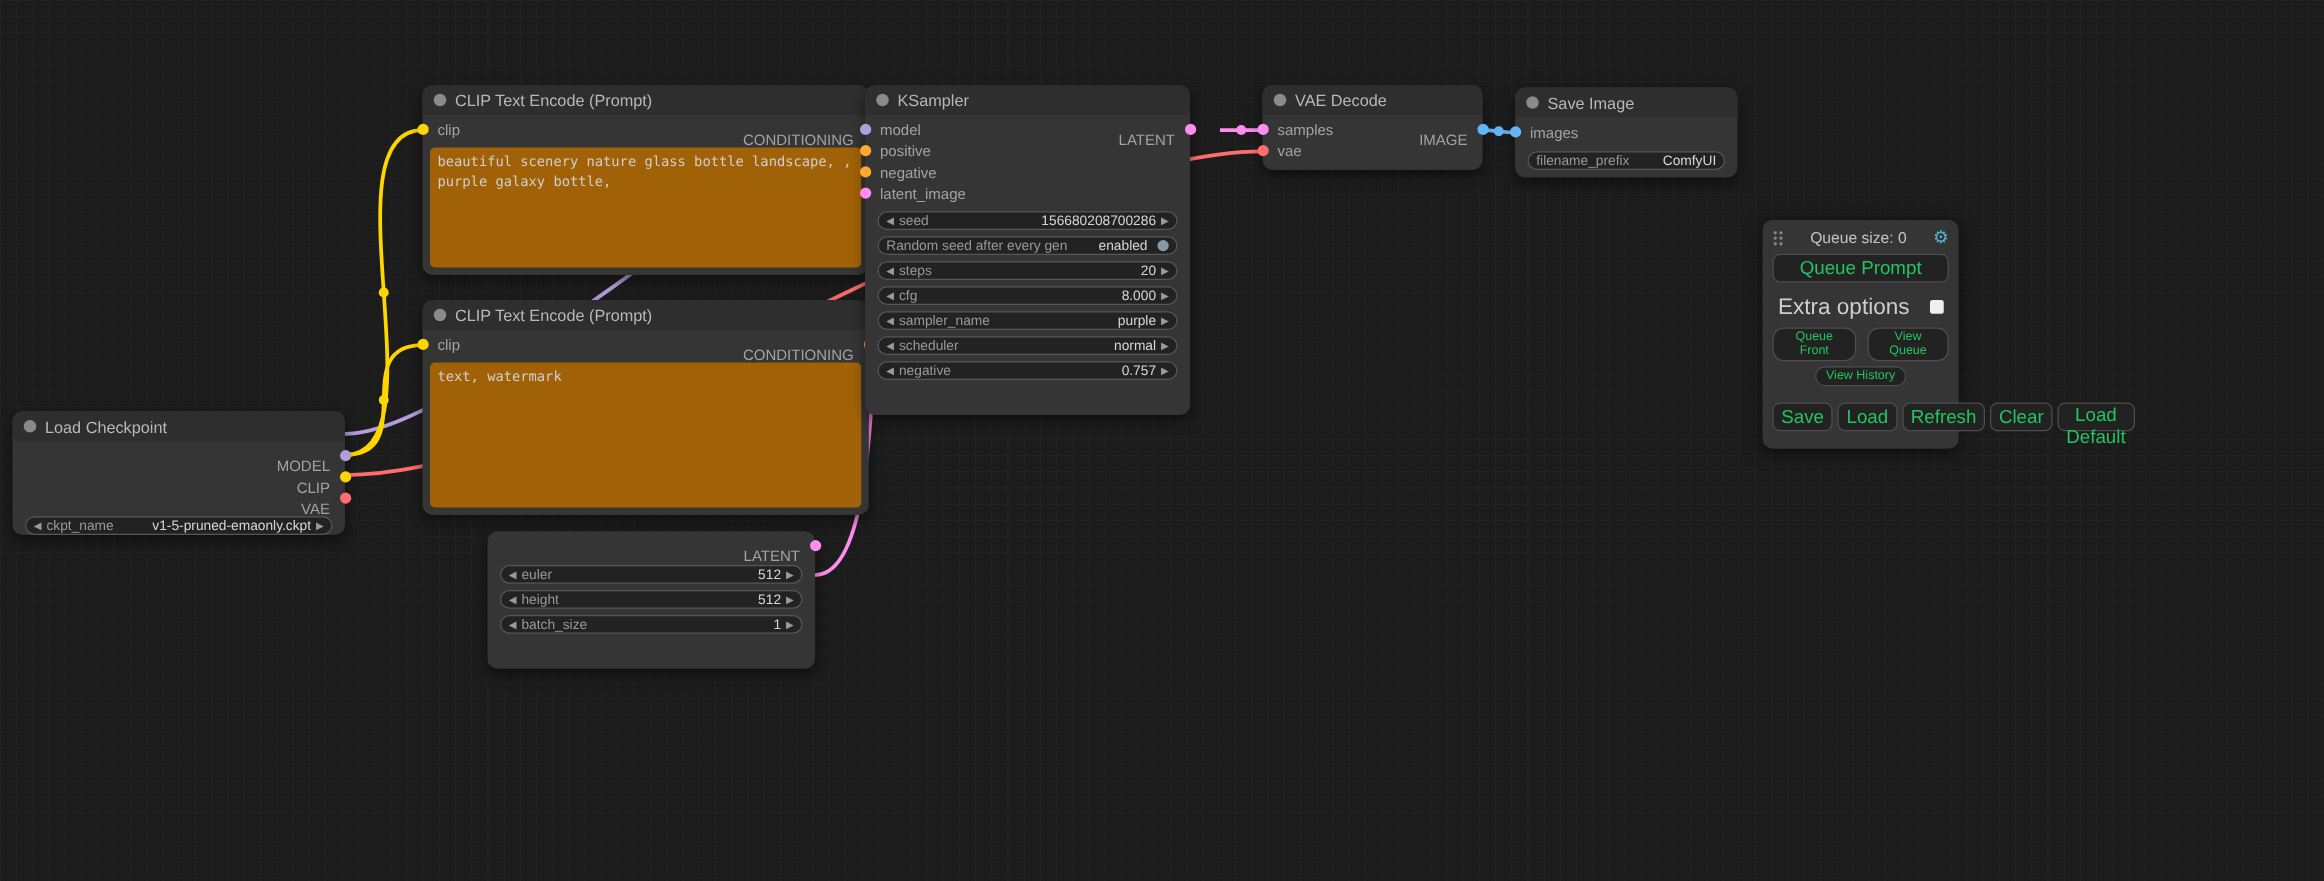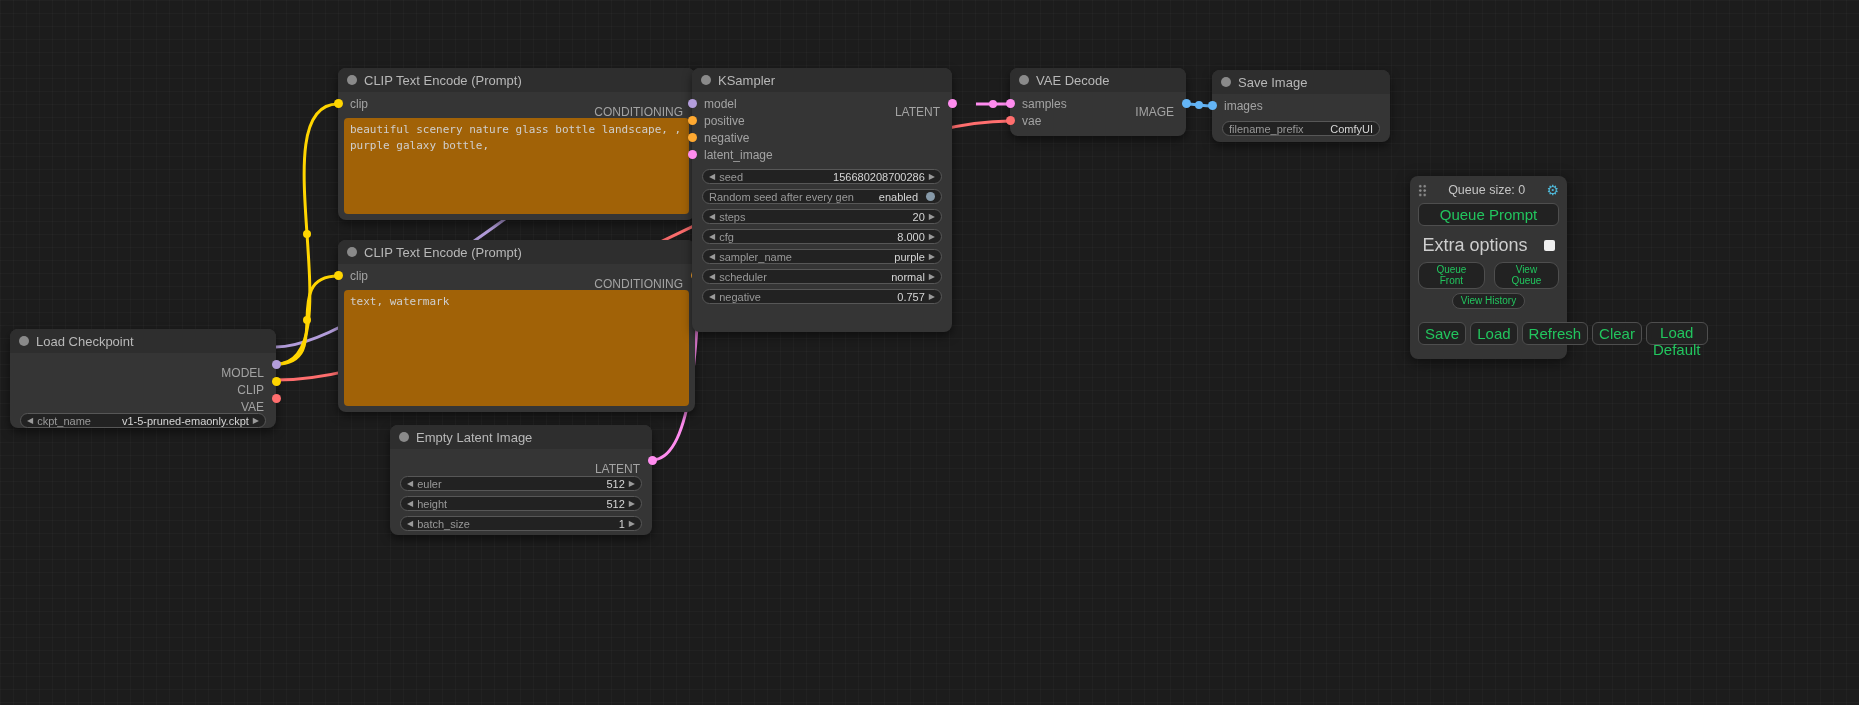--- a/index.html
+++ b/index.html
@@ -140,24 +140,20 @@
         <span class="port in" style="background: rgb(255, 213, 0);"></span>
         <span>clip</span>
         <span class="out-label">CONDITIONING</span>
         <span class="port out" style="background: rgb(255, 169, 49);"></span>
       </div>
     </div>
     <div class="textarea" style="height:116px">text, watermark</div>
   </div>
 
   <div class="node" style="left:390px;top:425px;width:262px;height:110px">
-    <div class="node-title">
-      <span class="collapse-dot" style="background: rgb(138, 138, 138);"></span>
-      <span>Empty Latent Image</span>
-    </div>
     <div class="slots">
       <div class="slot-row out-row">
         <span class="out-label">LATENT</span>
         <span class="port out" style="background: rgb(255, 140, 239);"></span>
       </div>
     </div>
     <div class="widgets" style="margin-top:7px">
       <div class="widget">
         <span class="arr">◀</span>
         <span class="wl">euler</span>

